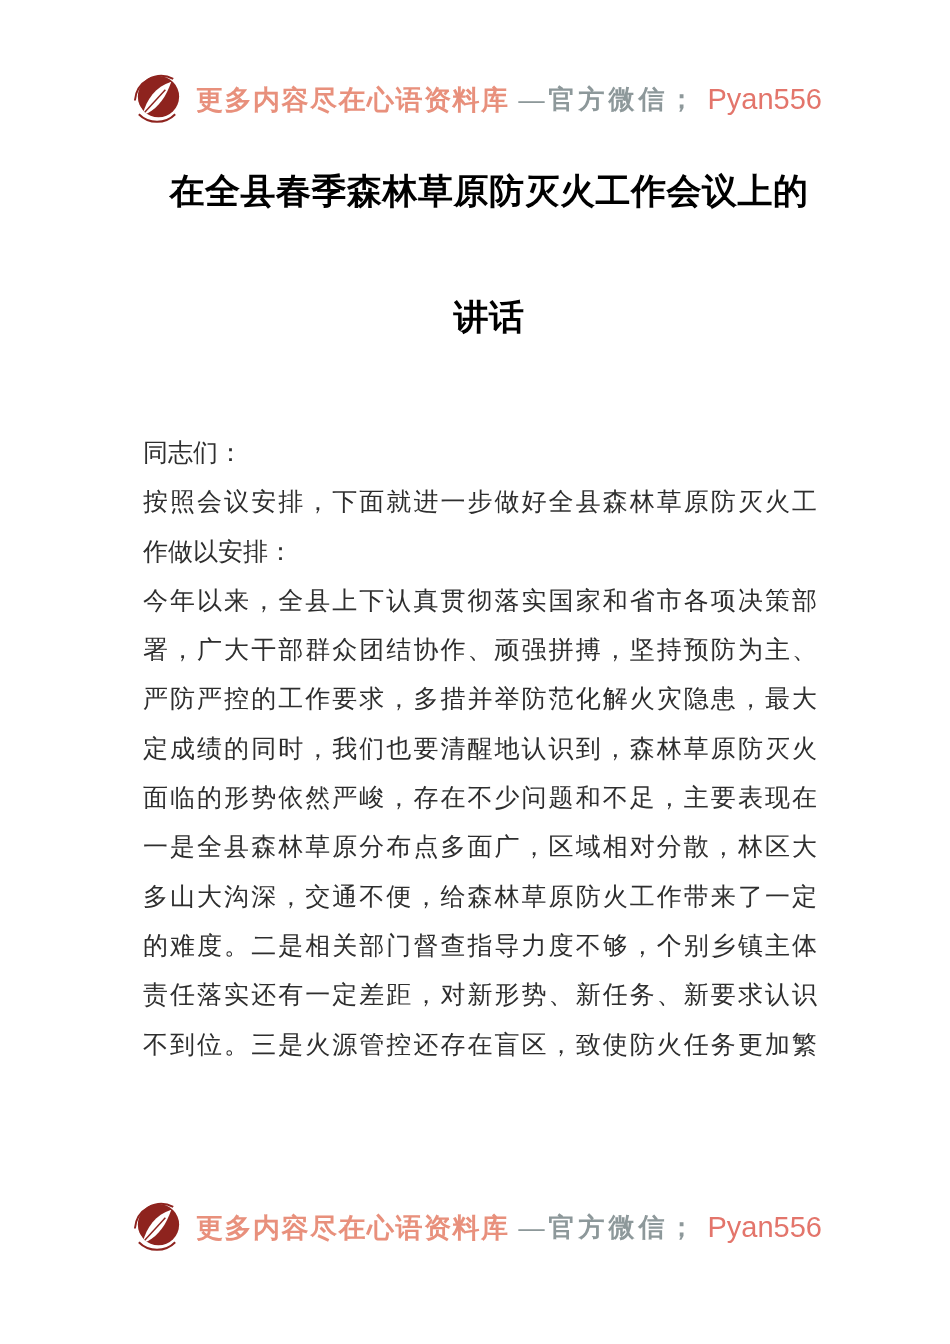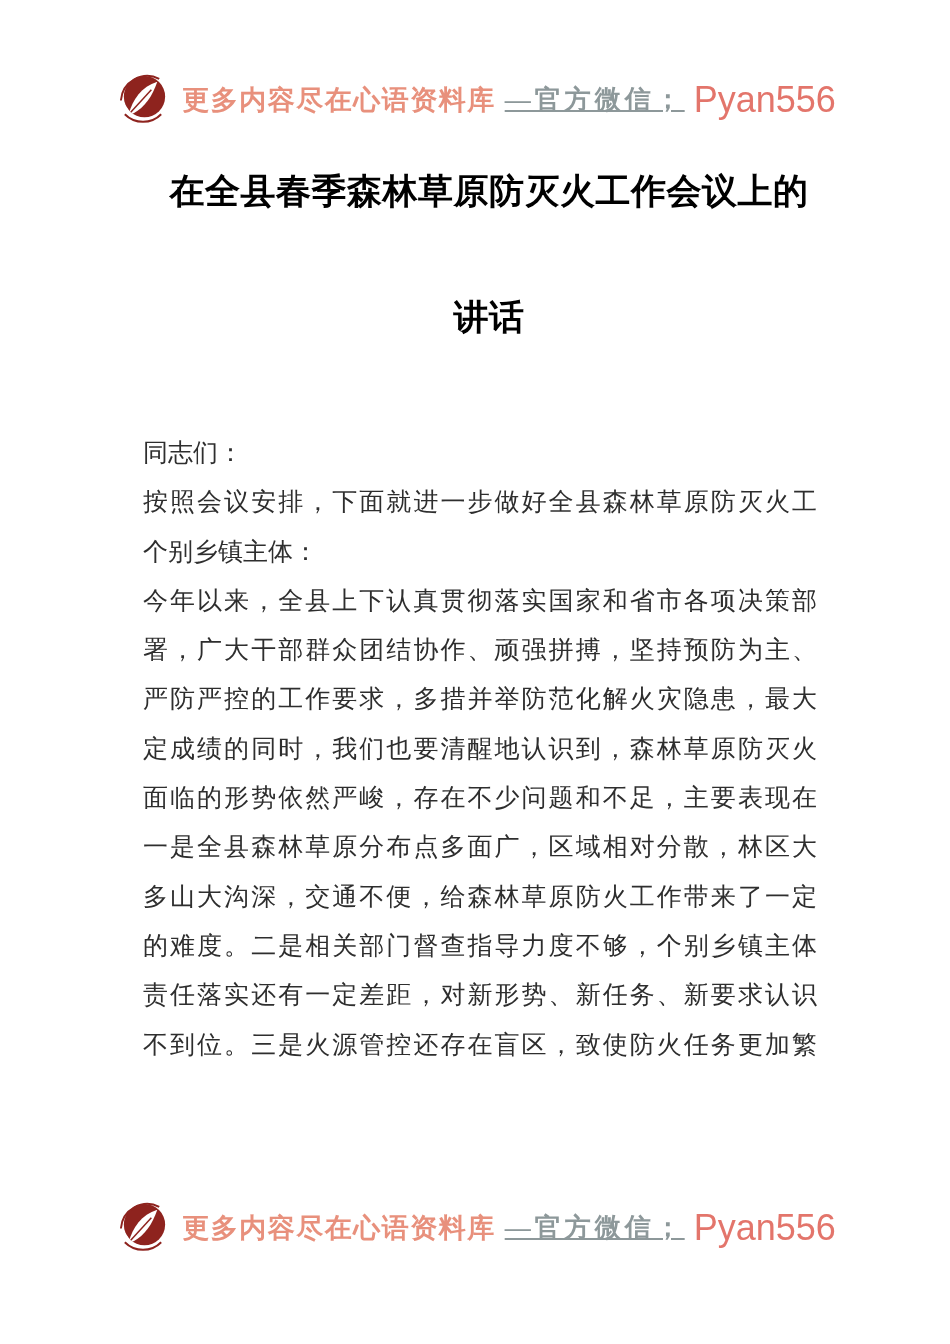--- a/index.html
+++ b/index.html
@@ -32,25 +32,24 @@
     font-size: 27px;
     letter-spacing: 1.5px;
     font-weight: bold;
     text-align: right;
   }
   .wm-label {
     color: #8d989a;
     font-size: 26px;
     letter-spacing: 4px;
     font-weight: bold;
-    text-decoration: underline;
   }
   .wm-id {
     color: #e3756b;
-    font-size: 36px;
+    font-size: 29px;
     font-family: "Liberation Sans", sans-serif;
   }
   .doc-title {
     position: absolute;
     left: 14px;
     width: 100%;
     text-align: center;
     font-size: 35px;
     line-height: 44px;
     font-weight: bold;
@@ -98,21 +97,21 @@
     <span class="wm-label">—官方微信；</span>
     <span class="wm-id">Pyan556</span>
   </div>
 
   <div class="doc-title line1">在全县春季森林草原防灭火工作会议上的</div>
   <div class="doc-title line2">讲话</div>
 
   <div class="body-text">
     <div class="bline" data-justify="false">同志们：</div>
     <div class="bline" data-justify="true">按照会议安排，下面就进一步做好全县森林草原防灭火工</div>
-    <div class="bline" data-justify="false">个别乡镇主体：</div>
+    <div class="bline" data-justify="false">作做以安排：</div>
     <div class="bline" data-justify="true">今年以来，全县上下认真贯彻落实国家和省市各项决策部</div>
     <div class="bline" data-justify="true">署，广大干部群众团结协作、顽强拼搏，坚持预防为主、</div>
     <div class="bline" data-justify="true">严防严控的工作要求，多措并举防范化解火灾隐患，最大</div>
     <div class="bline" data-justify="true">定成绩的同时，我们也要清醒地认识到，森林草原防灭火</div>
     <div class="bline" data-justify="true">面临的形势依然严峻，存在不少问题和不足，主要表现在</div>
     <div class="bline" data-justify="true">一是全县森林草原分布点多面广，区域相对分散，林区大</div>
     <div class="bline" data-justify="true">多山大沟深，交通不便，给森林草原防火工作带来了一定</div>
     <div class="bline" data-justify="true">的难度。二是相关部门督查指导力度不够，个别乡镇主体</div>
     <div class="bline" data-justify="true">责任落实还有一定差距，对新形势、新任务、新要求认识</div>
     <div class="bline" data-justify="true">不到位。三是火源管控还存在盲区，致使防火任务更加繁</div>

